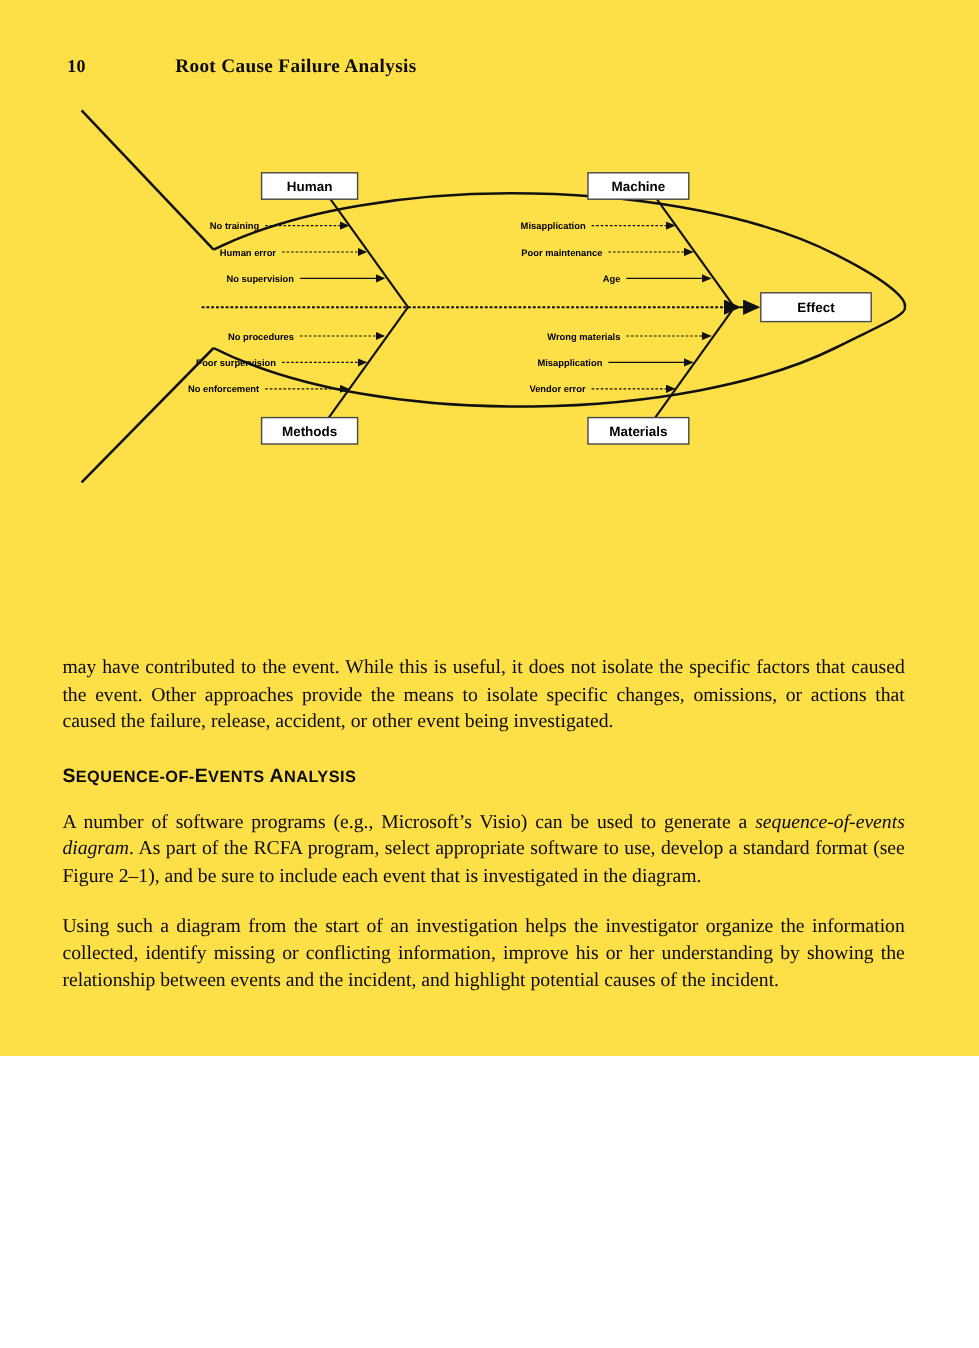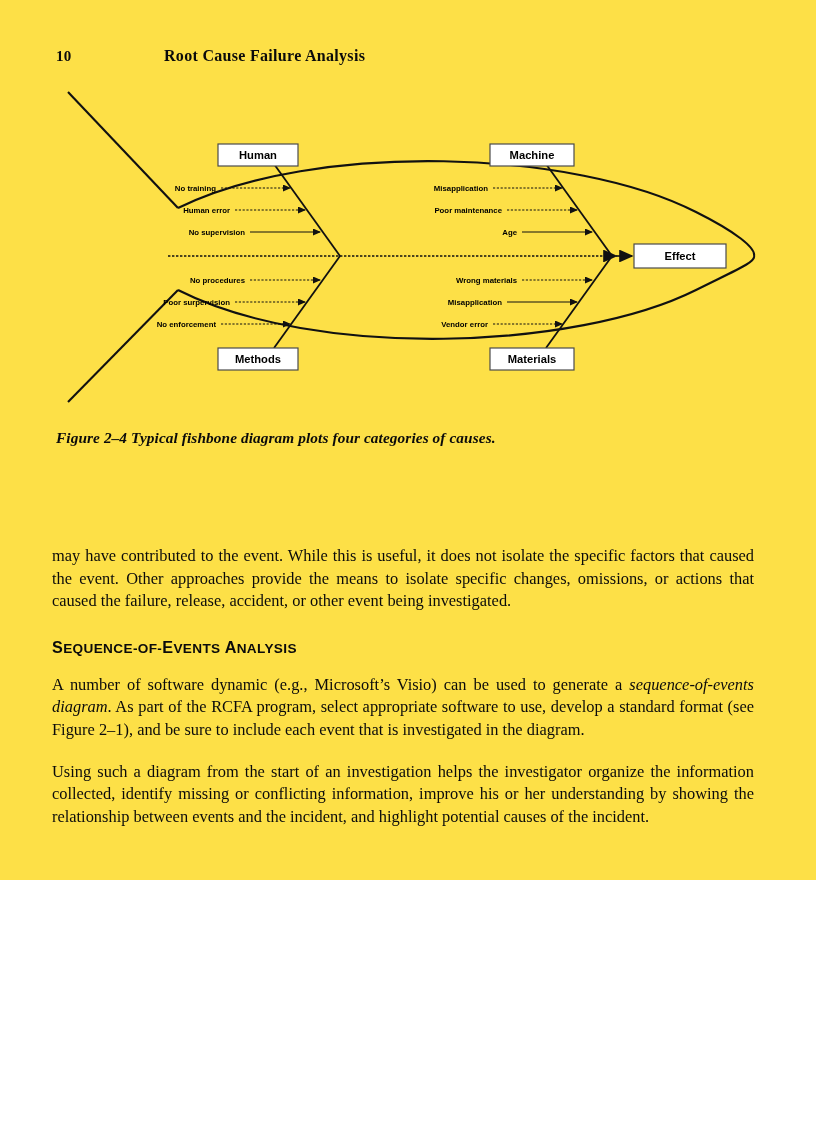--- a/index.html
+++ b/index.html
@@ -45,21 +45,20 @@
     font-weight: bold;
     font-size: 15px;
   }
   .head-title {
     position: absolute;
     left: 90px;
     top: 0;
     font-weight: bold;
     font-size: 16px;
     letter-spacing: 0.3px;
-    margin-left: 18px;
   }
 
   
   .figure-wrap {
     position: absolute;
     left: 56px;
     top: 84px;
     width: 704px;
     height: 330px;
   }
@@ -211,30 +210,29 @@
 
         <line x1="451" y1="218" x2="521" y2="218" stroke="#111111" stroke-width="1" marker-end="url(#ahs)"></line>
         <text x="446" y="221" text-anchor="end" font-family="Liberation Sans, sans-serif" font-size="7.8" font-weight="bold" fill="#000000">Misapplication</text>
 
         <line x1="437" y1="240" x2="506" y2="240" stroke="#111111" stroke-width="1" stroke-dasharray="2.2 1.6" marker-end="url(#ahs)"></line>
         <text x="432" y="243" text-anchor="end" font-family="Liberation Sans, sans-serif" font-size="7.8" font-weight="bold" fill="#000000">Vendor error</text>
       </g>
     </svg>
   </div>
 
-  <div class="caption">Figure 2–4  Typical fishbone diagram plots four categories of causes.</div>
 
   <div class="body-col">
 
     <p class="para gap-lg">may have contributed to the event. While this is useful, it does not isolate the specific factors that caused the event. Other approaches provide the means to isolate specific changes, omissions, or actions that caused the failure, release, accident, or other event being investigated.</p>
 
     <div class="sec-head">
       <span><span class="cap1">S</span><span>E</span><span>Q</span><span>U</span><span>E</span><span>N</span><span>C</span><span>E</span><span>-</span><span>O</span><span>F</span><span>-</span><span class="cap1">E</span><span>V</span><span>E</span><span>N</span><span>T</span><span>S</span><span> </span><span class="cap1">A</span><span>N</span><span>A</span><span>L</span><span>Y</span><span>S</span><span>I</span><span>S</span></span>
     </div>
 
-    <p class="para"><span>A number of software dynamic (e.g., Microsoft’s Visio) can be used to generate a </span><em class="ital">sequence-of-events diagram</em><span>. As part of the RCFA program, select appropriate software to use, develop a standard format (see Figure 2–1), and be sure to include each event that is investigated in the diagram.</span></p>
+    <p class="para"><span>A number of software programs (e.g., Microsoft’s Visio) can be used to generate a </span><em class="ital">sequence-of-events diagram</em><span>. As part of the RCFA program, select appropriate software to use, develop a standard format (see Figure 2–1), and be sure to include each event that is investigated in the diagram.</span></p>
 
     <p class="para">Using such a diagram from the start of an investigation helps the investigator organize the information collected, identify missing or conflicting information, improve his or her understanding by showing the relationship between events and the incident, and highlight potential causes of the incident.</p>
 
 
   </div>
 
 </div>
 
 </body></html>

